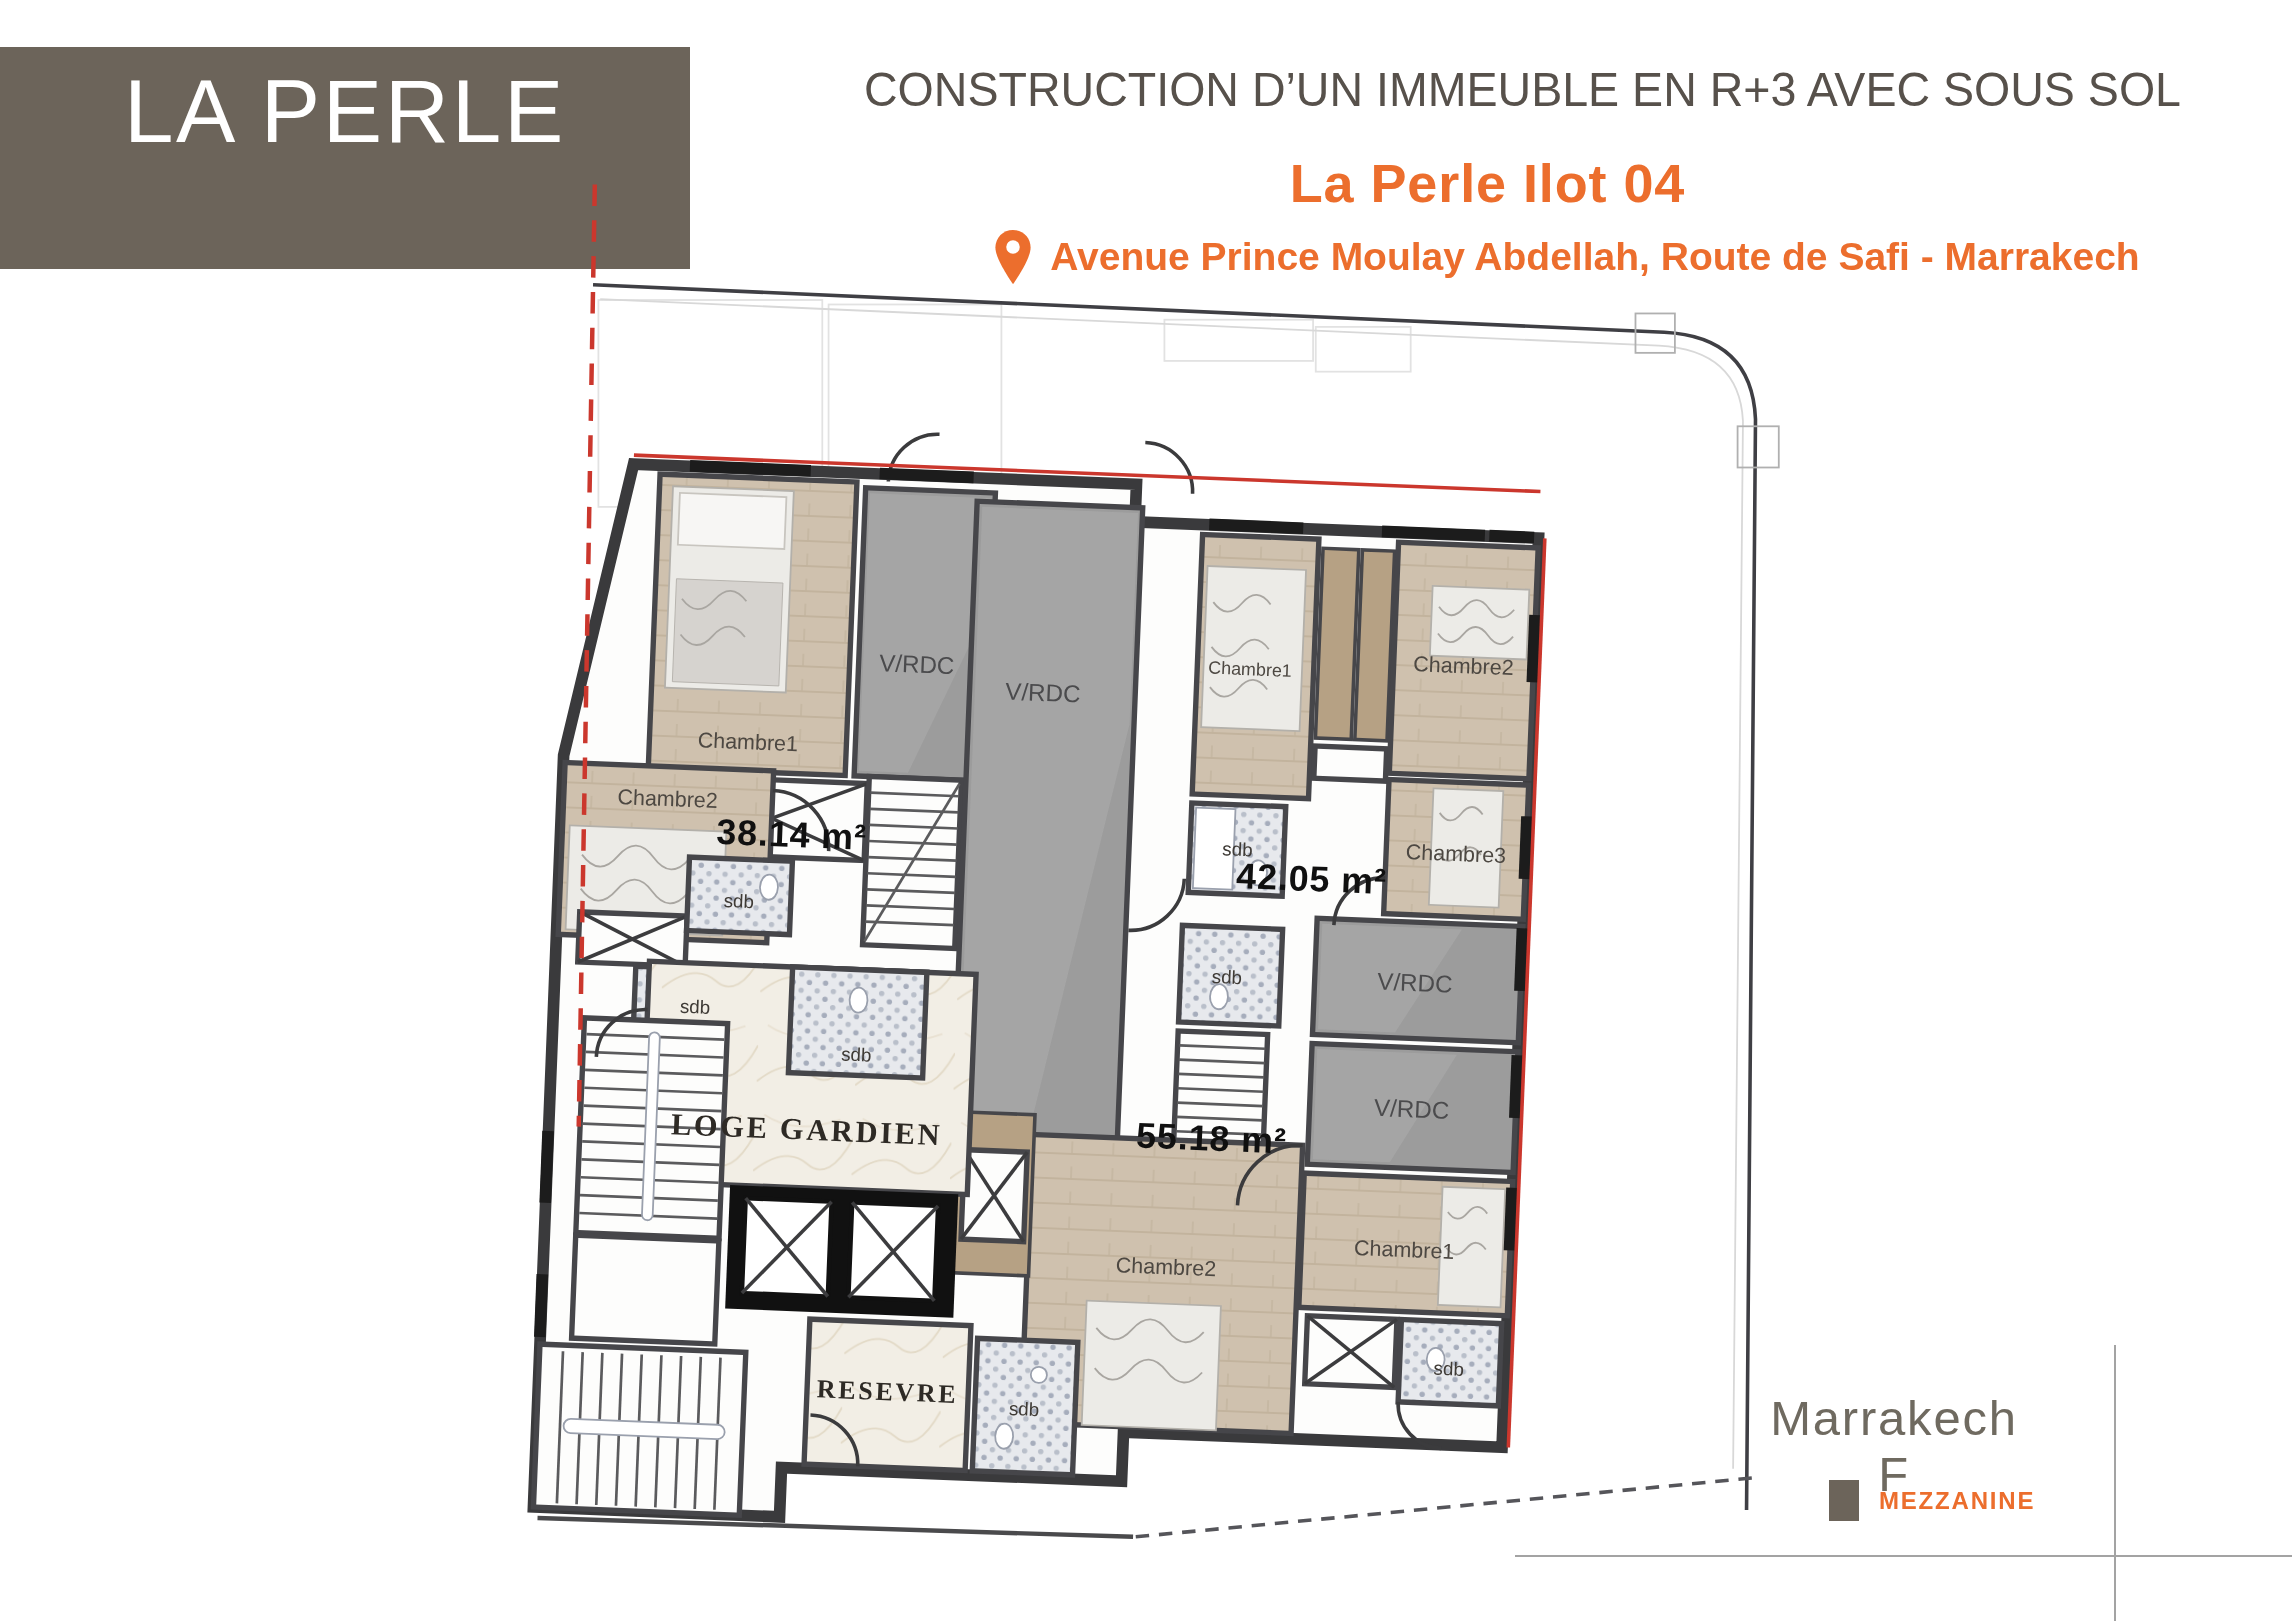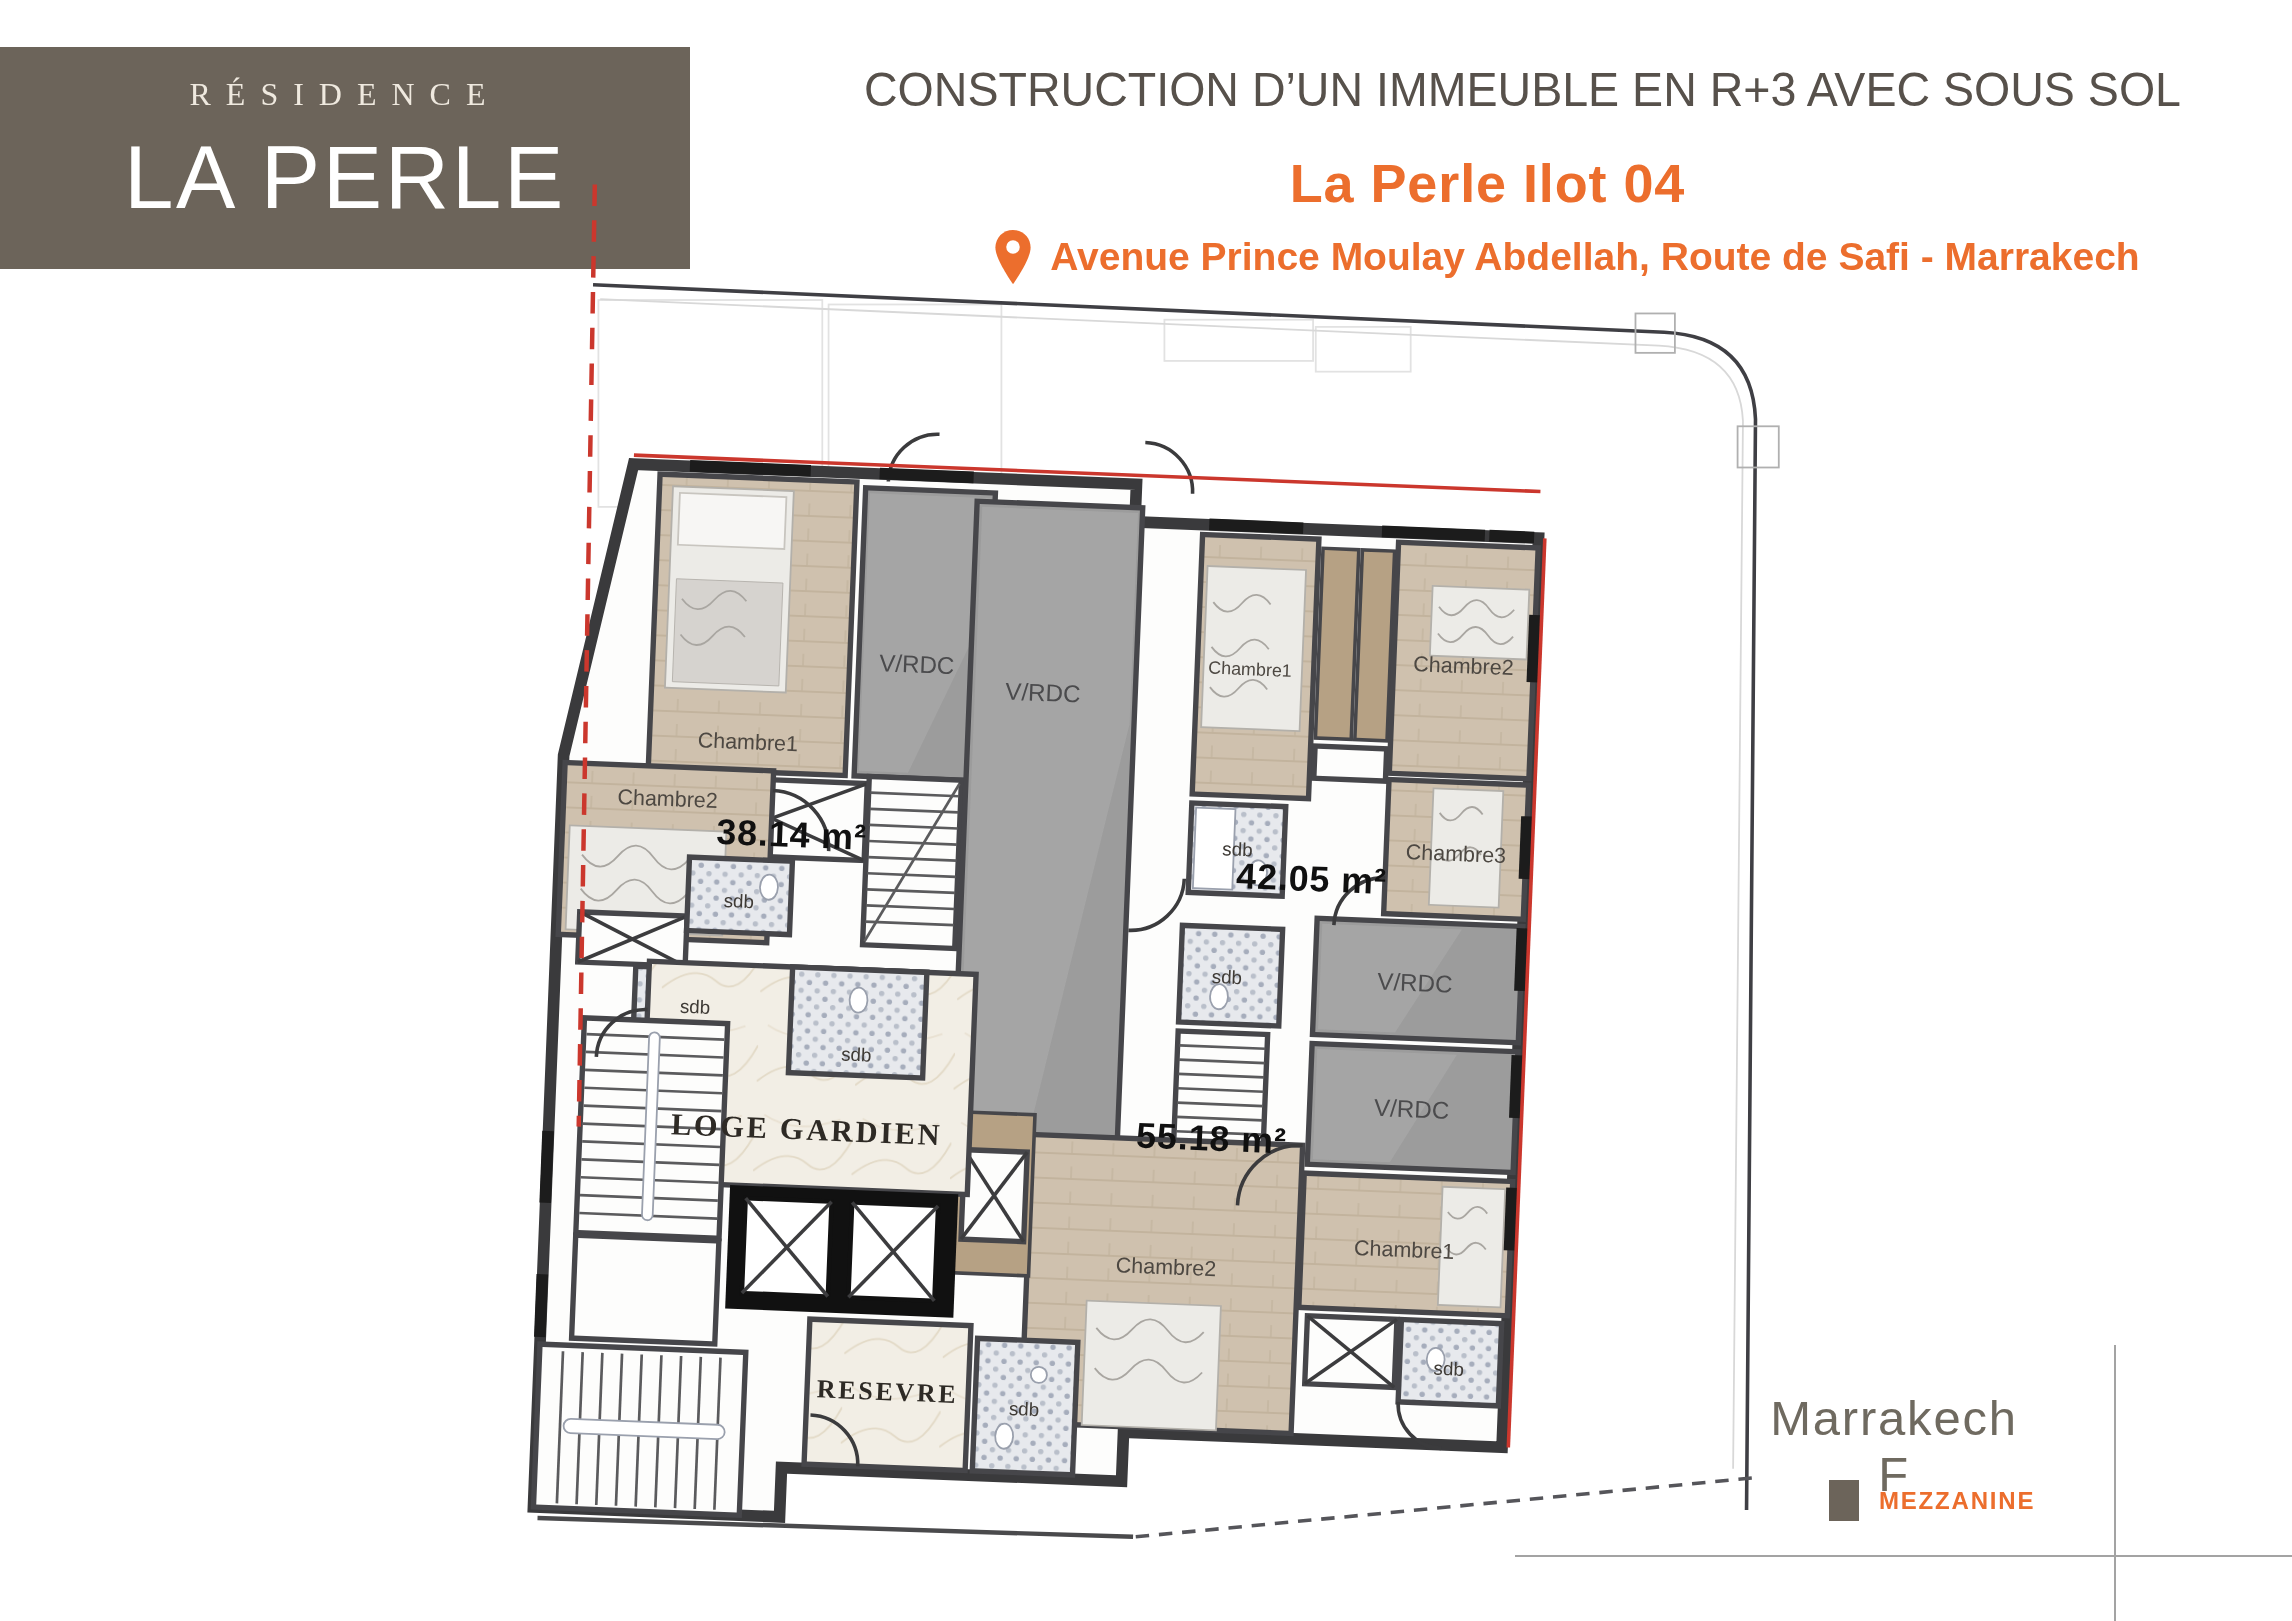--- a/index.html
+++ b/index.html
@@ -56,21 +56,20 @@
   text.vr{font-family:"Liberation Sans",sans-serif;font-size:27px;fill:#4b4b4d;text-anchor:middle;}
   text.area{font-family:"Liberation Sans",sans-serif;font-size:40px;font-weight:700;fill:#101010;text-anchor:middle;letter-spacing:1px;}
   text.seriflab{font-family:"Liberation Serif",serif;font-size:34px;font-weight:700;fill:#2e2a25;text-anchor:middle;letter-spacing:3px;}
   text.serifsm{font-size:29px;}
 </style>
 </head>
 <body>
 
 <div class="abs logo-box">
   <div class="logo-inner">
-    <div class="logo-residence">RÉSIDENCE</div>
     <div class="logo-name">LA PERLE</div>
   </div>
 </div>
 
 <div class="abs main-title">CONSTRUCTION D’UN IMMEUBLE EN R+3 AVEC SOUS SOL</div>
 <div class="abs subtitle">La Perle Ilot 04</div>
 
 <div class="abs address-row">
   <svg width="38" height="56" viewBox="0 0 42 62">
     <path d="M21 1 C10 1 1.5 9.5 1.5 20.5 C1.5 34 21 61 21 61 C21 61 40.5 34 40.5 20.5 C40.5 9.5 32 1 21 1 Z" fill="#ec6e2d"></path>

